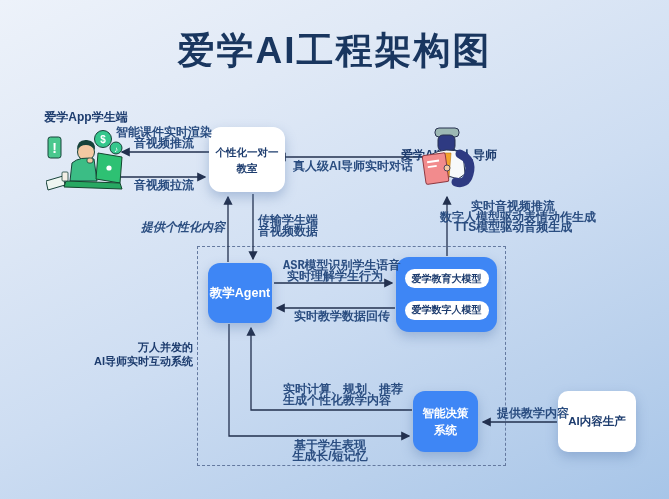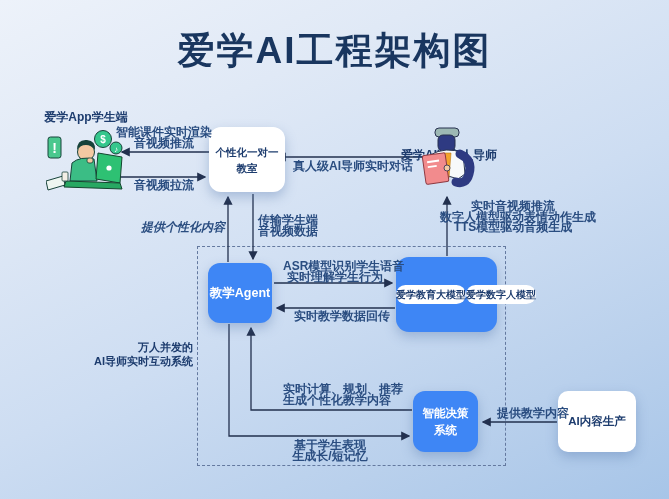--- a/index.html
+++ b/index.html
@@ -20,21 +20,21 @@
   }
   .box.white{background:#ffffff;color:#1d3c6e;}
   .box.blue{background:#3e86f5;color:#ffffff;}
   .box .l{display:block;font-weight:bold;}
   .classroom{left:209px;top:127px;width:76px;height:65px;font-size:10.5px;line-height:16px;}
   .agent{left:208px;top:263px;width:64px;height:60px;font-size:12.5px;}
   .decision{left:413px;top:391px;width:65px;height:61px;font-size:11.5px;line-height:17px;}
   .aicontent{left:558px;top:391px;width:78px;height:61px;font-size:11.5px;border-radius:10px;}
   .models{
     position:absolute;left:396px;top:257px;width:101px;height:75px;background:#3e86f5;
-    border-radius:13px;display:flex;flex-direction:row;align-items:center;
+    border-radius:13px;display:flex;flex-direction:column;align-items:center;
     justify-content:space-evenly;box-shadow:0 5px 12px rgba(84,118,170,.38);
   }
   .pill{
     width:84px;height:19px;background:#ffffff;border-radius:10px;color:#1d3c6e;
     font-size:10px;font-weight:bold;display:flex;align-items:center;justify-content:center;white-space:nowrap;
   }
   .boundary{position:absolute;left:197px;top:246px;width:307px;height:218px;border:1px dashed #64799f;}
   .caption{
     position:absolute;left:58px;top:340px;width:135px;text-align:right;
     font-size:11px;font-weight:bold;color:#1d3c6e;line-height:14px;
@@ -157,21 +157,21 @@
   <div class="elabel" style="left:140px;top:222px;width:85px;text-align:right;font-style:italic;">提供个性化内容</div>
   <div class="elabel" style="left:258px;top:215px;width:60px;text-align:center;">
     <span style="display:block">传输学生端</span>
     <span style="display:block">音视频数据</span>
   </div>
   <div class="elabel" style="left:440px;top:201px;width:146px;">
     <span style="display:block">实时音视频推流</span>
     <span style="display:block">数字人模型驱动表情动作生成</span>
     <span style="display:block">TTS模型驱动音频生成</span>
   </div>
-  <div class="elabel" style="left:283px;top:261px;width:104px;">
+  <div class="elabel" style="left:283px;top:261px;width:104px;font-family:Liberation Mono, monospace;">
     <span style="display:block">ASR模型识别学生语音</span>
     <span style="display:block">实时理解学生行为</span>
   </div>
   <div class="elabel" style="left:294px;top:311px;width:82px;">实时教学数据回传</div>
   <div class="elabel" style="left:283px;top:384px;width:100px;">
     <span style="display:block">实时计算、规划、推荐</span>
     <span style="display:block">生成个性化教学内容</span>
   </div>
   <div class="elabel" style="left:290px;top:440px;width:80px;">
     <span style="display:block">基于学生表现</span>

